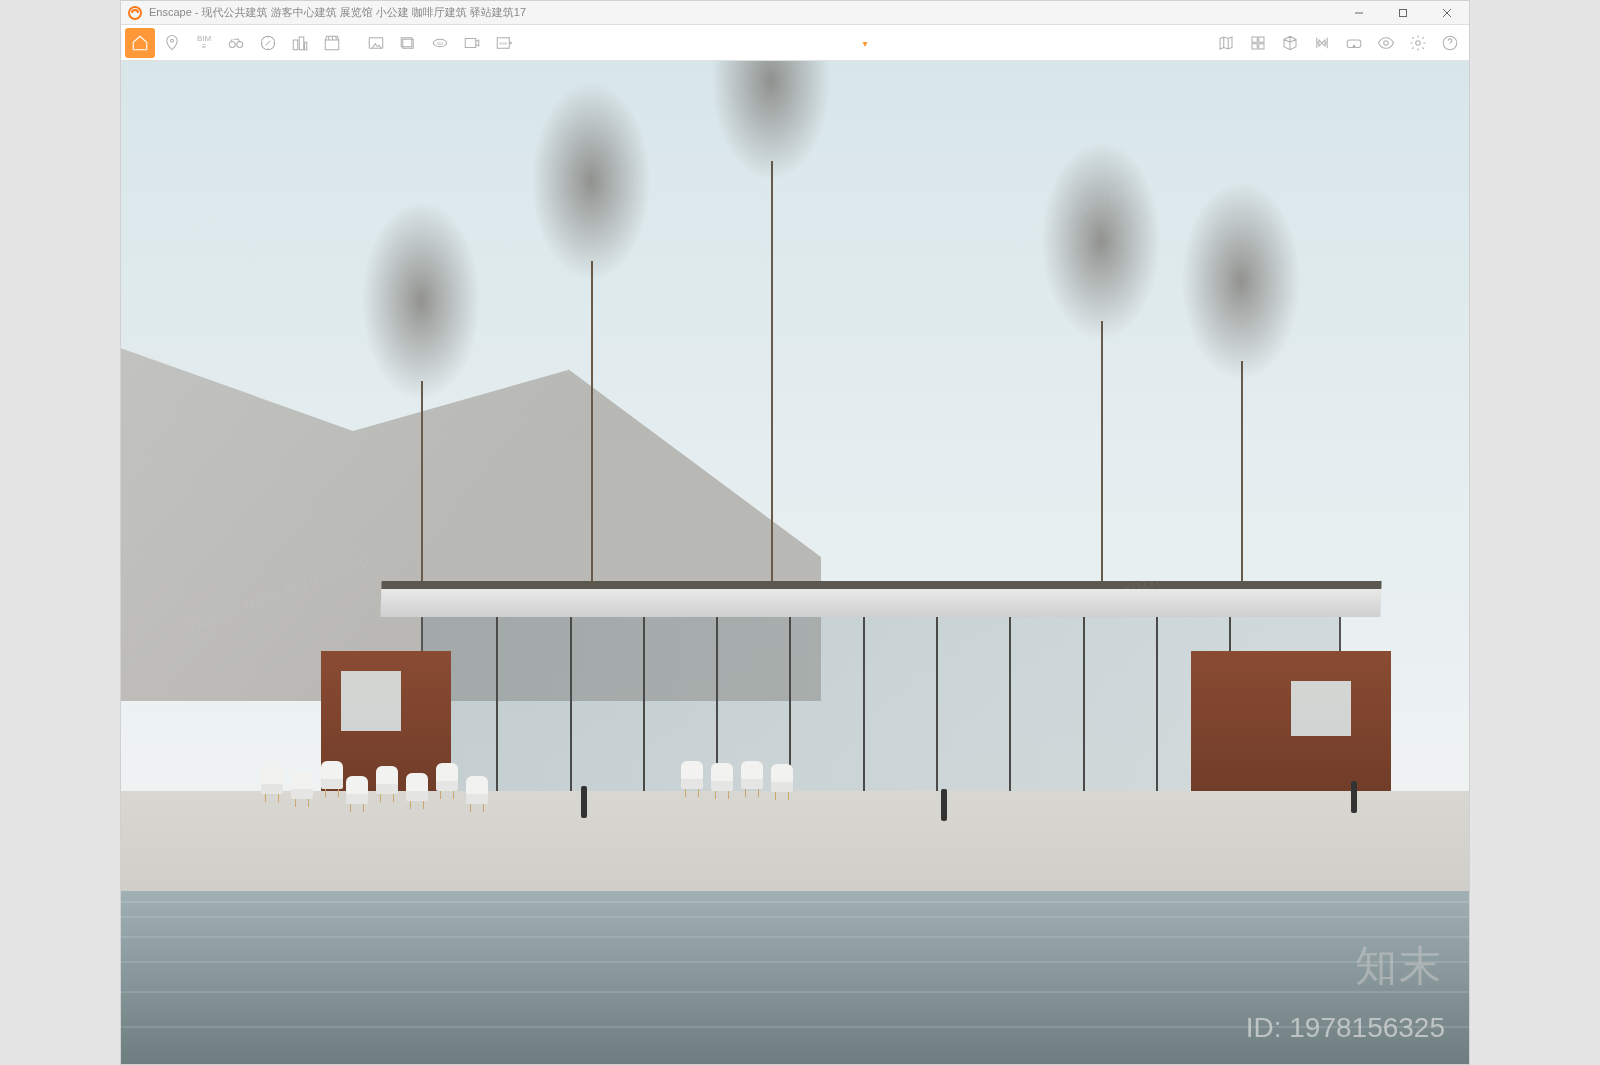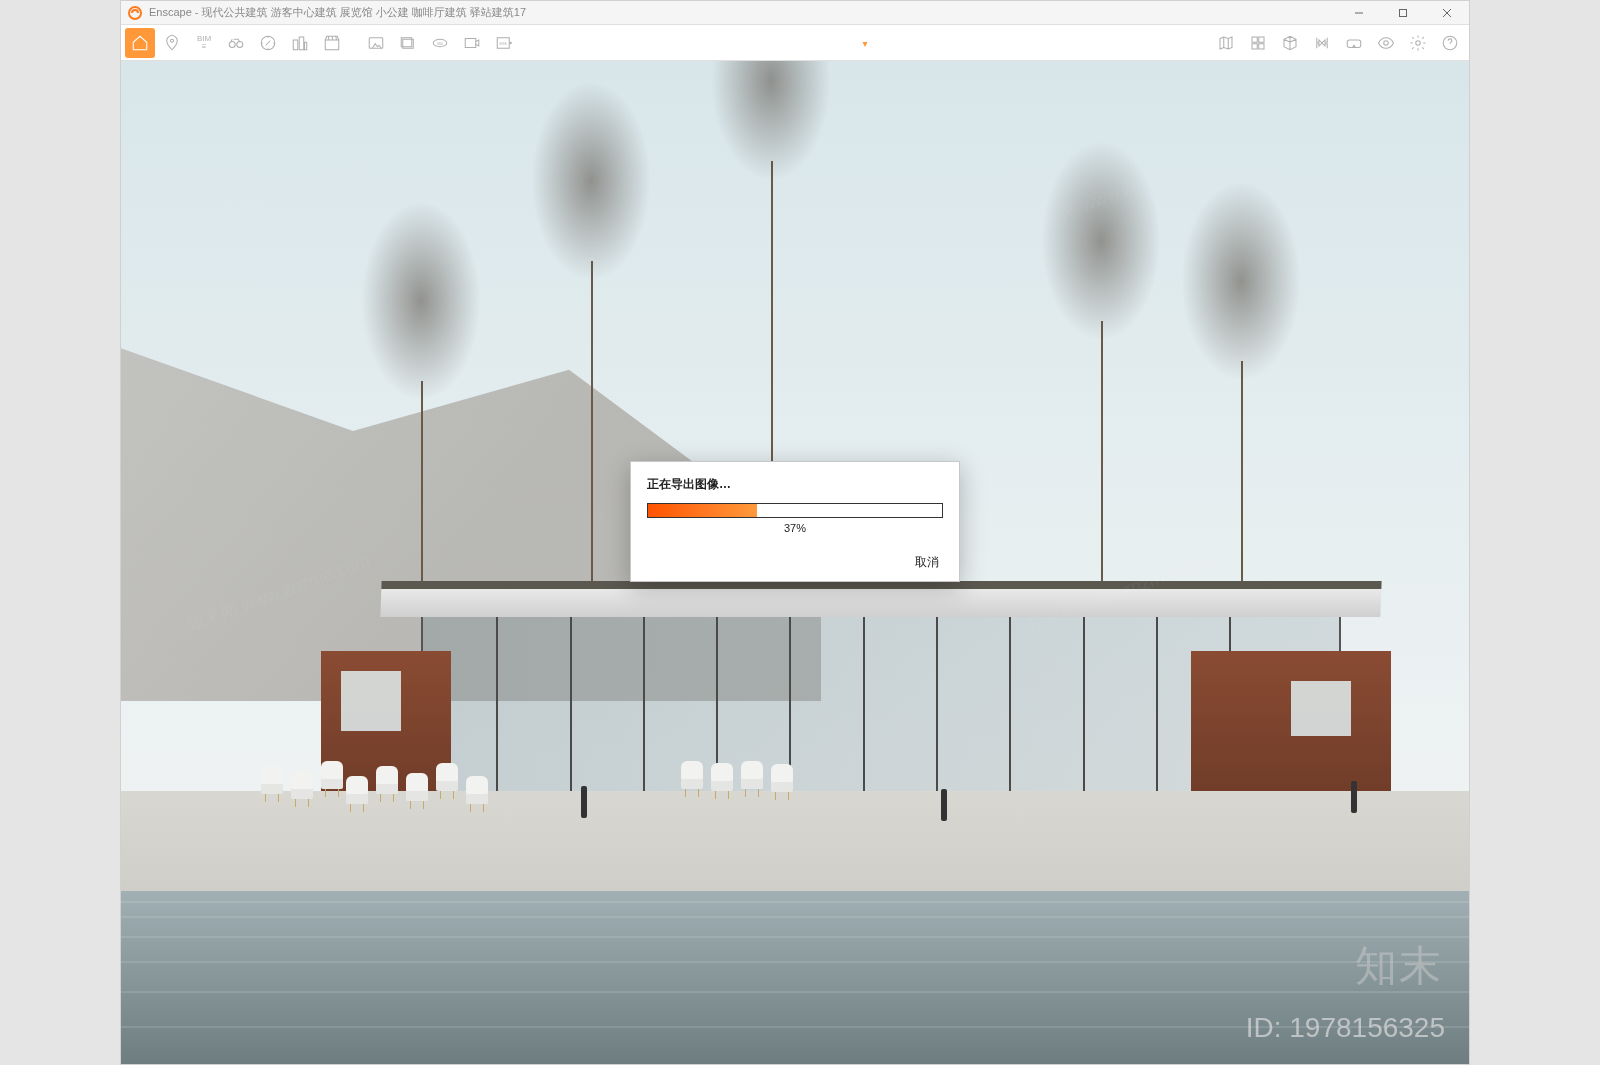--- a/index.html
+++ b/index.html
@@ -430,28 +430,18 @@
       <div class="ripple" style="top:70px"></div>
       <div class="ripple" style="top:100px"></div>
       <div class="ripple" style="top:135px"></div>
     </div>
 
     <div class="wm-diag" style="left:60px; top:120px">知末网 www.znzmo.com</div>
     <div class="wm-diag" style="left:900px; top:120px">知末网 www.znzmo.com</div>
     <div class="wm-diag" style="left:60px; top:520px">知末网 www.znzmo.com</div>
     <div class="wm-diag" style="left:900px; top:520px">知末网 www.znzmo.com</div>
 
-    <div class="dialog">
-      <div class="dialog-title">正在导出图像…</div>
-      <div class="progress-track">
-        <div class="progress-fill" style="width:37%"></div>
-      </div>
-      <div class="progress-percent">37%</div>
-      <div class="dialog-actions">
-        <span class="dialog-cancel">取消</span>
-      </div>
-    </div>
 
     <div class="wm-logo">知末</div>
     <div class="wm-id">ID: 1978156325</div>
   </div>
 
 </div>
 
 </body></html>

